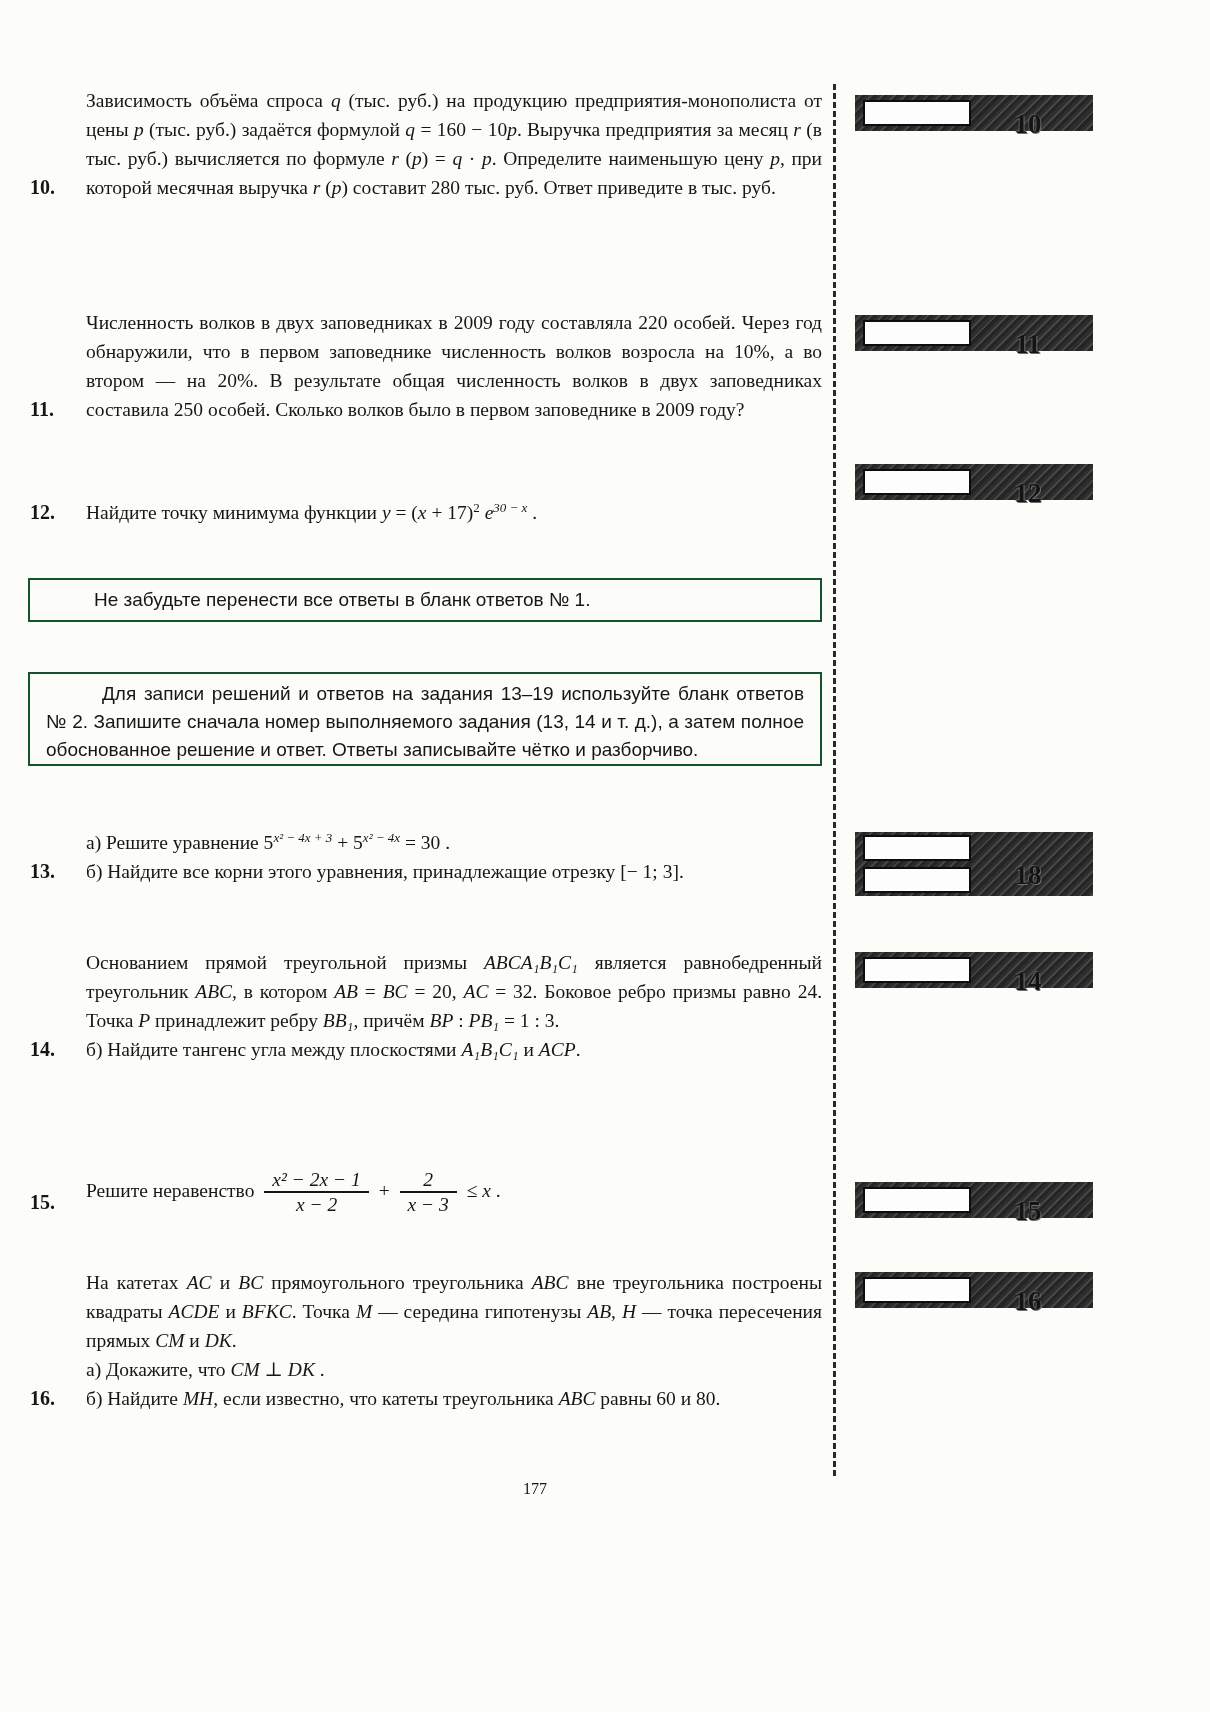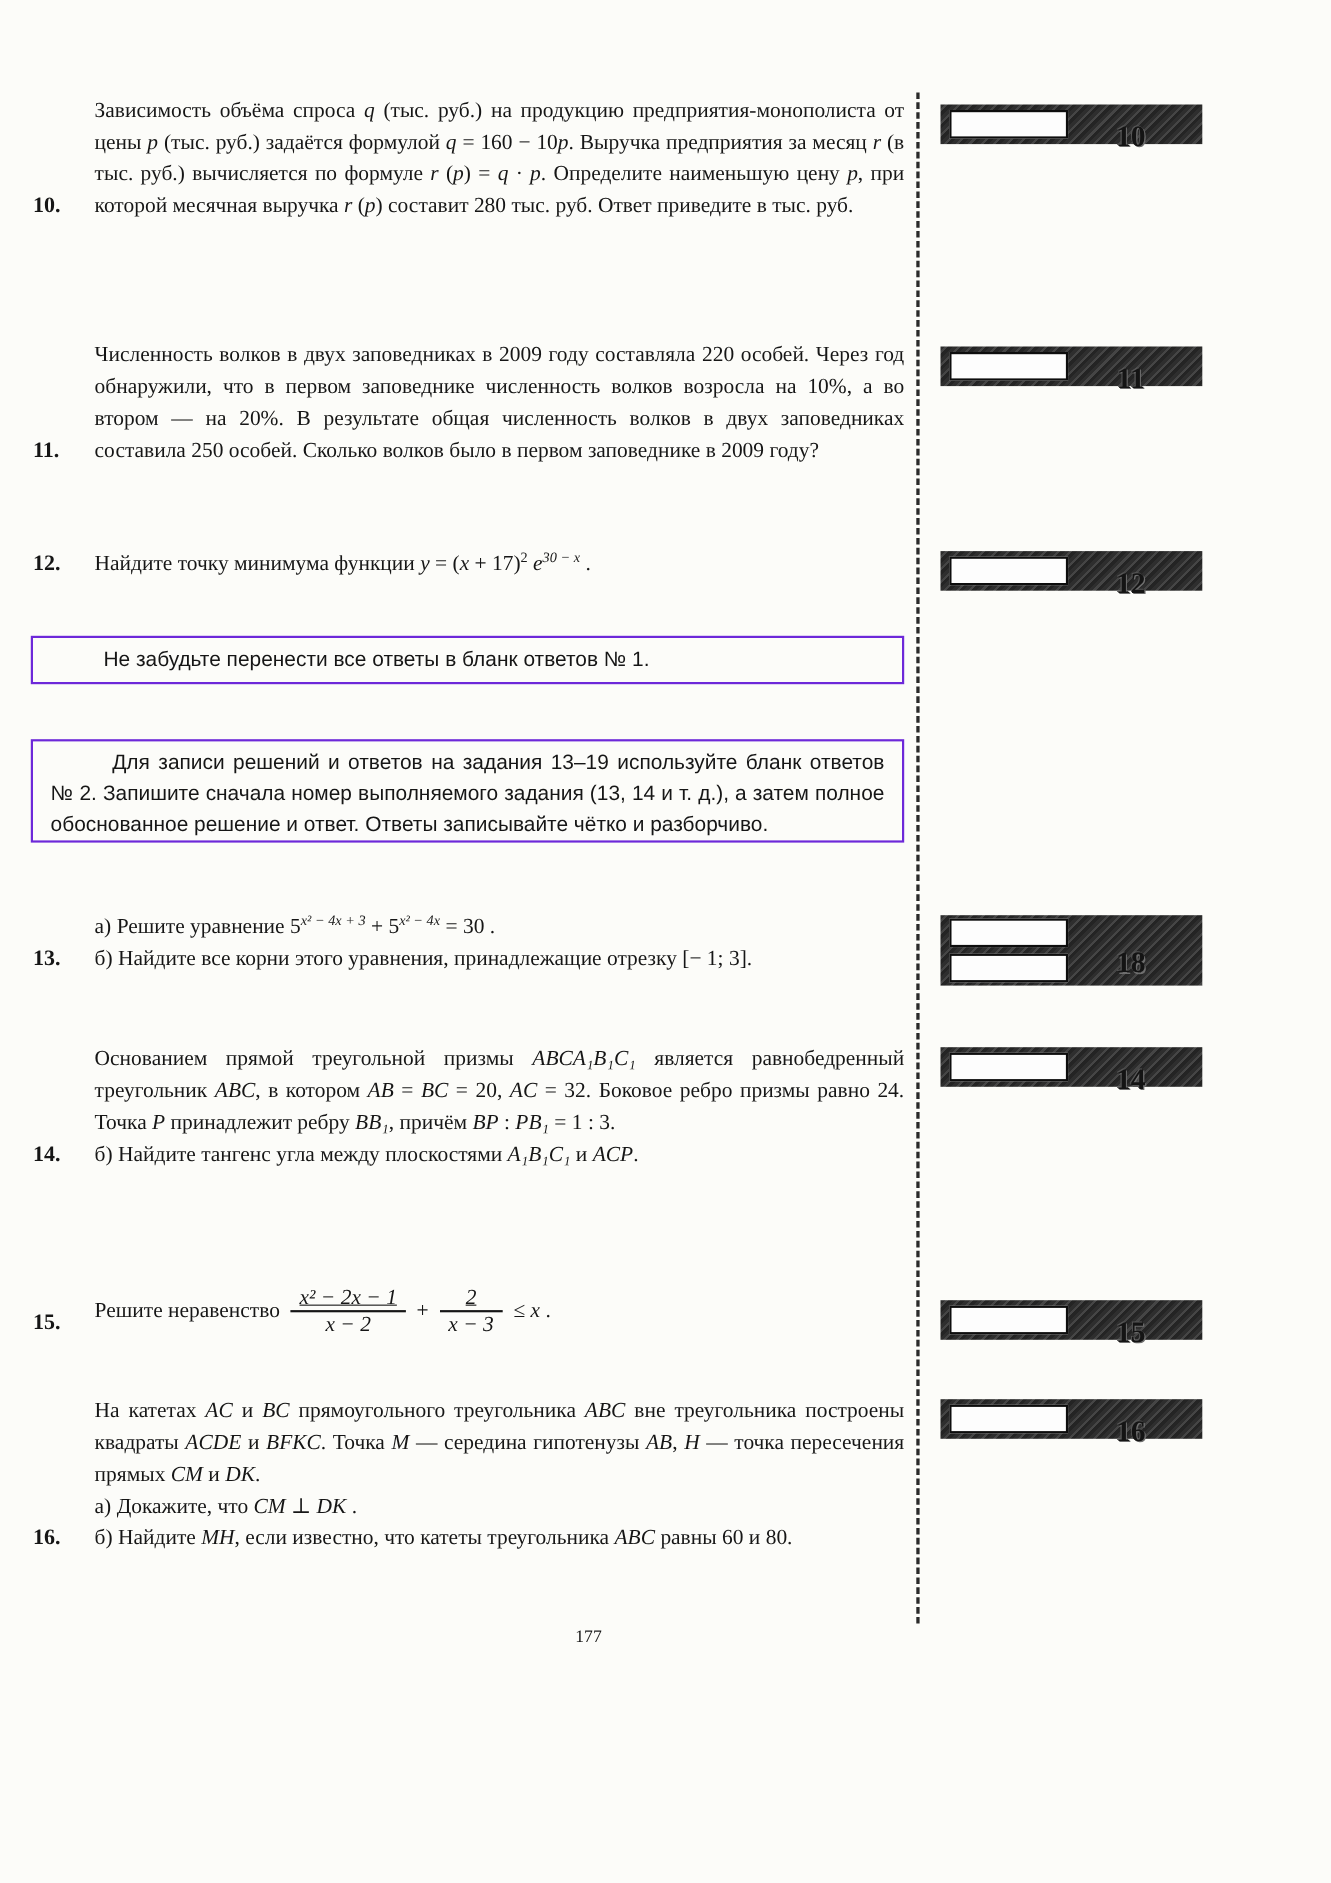--- a/index.html
+++ b/index.html
@@ -17,25 +17,25 @@
   .problem{display:flex;align-items:flex-end;}
   .pnum{flex:0 0 56px;font-weight:bold;font-size:20px;line-height:29px;}
   .ptext{flex:1;font-size:19.5px;line-height:29px;}
   .para{text-align:justify;}
   .i{font-style:italic;}
   .sup{vertical-align:super;font-size:13px;line-height:0;}
   .frac{
     display:inline-block;vertical-align:middle;text-align:center;
     font-style:italic;margin:0 5px;line-height:1.2;
   }
-  .fnum{display:block;border-bottom:2px solid #161616;padding:0 8px;text-decoration:underline;}
+  .fnum{display:block;border-bottom:2px solid #161616;padding:0 8px;}
   .fden{display:block;padding:0 8px;}
   .notice{
     position:absolute;left:28px;width:794px;box-sizing:border-box;
-    border:2px solid #6d28d9;
+    border:2px solid #14532d;
     font-family:"Liberation Sans","DejaVu Sans",sans-serif;
     font-size:19px;line-height:28px;background:#fcfcf9;
   }
   .notice .para{text-align:justify;}
   .n1pad{padding:6px 20px 6px 64px;}
   .n2pad{padding:6px 16px 0 16px;}
   .indent{text-indent:56px;}
   .astrip{
     position:absolute;left:855px;width:238px;height:36px;box-sizing:border-box;
     background:repeating-linear-gradient(135deg,#2e2e2e 0 3px,#454545 3px 5px,#242424 5px 8px);
@@ -134,21 +134,21 @@
     <div class="anum">10</div>
   </div>
 
   <div class="astrip" style="top:315px">
     <div class="aslots">
         <div class="abox"></div>
       </div>
     <div class="anum">11</div>
   </div>
 
-  <div class="astrip" style="top:501px">
+  <div class="astrip" style="top:464px">
     <div class="aslots">
         <div class="abox"></div>
       </div>
     <div class="anum">12</div>
   </div>
 
   <div class="astrip double" style="top:832px">
     <div class="aslots">
       <div class="abox"></div>
       <div class="abox"></div>

